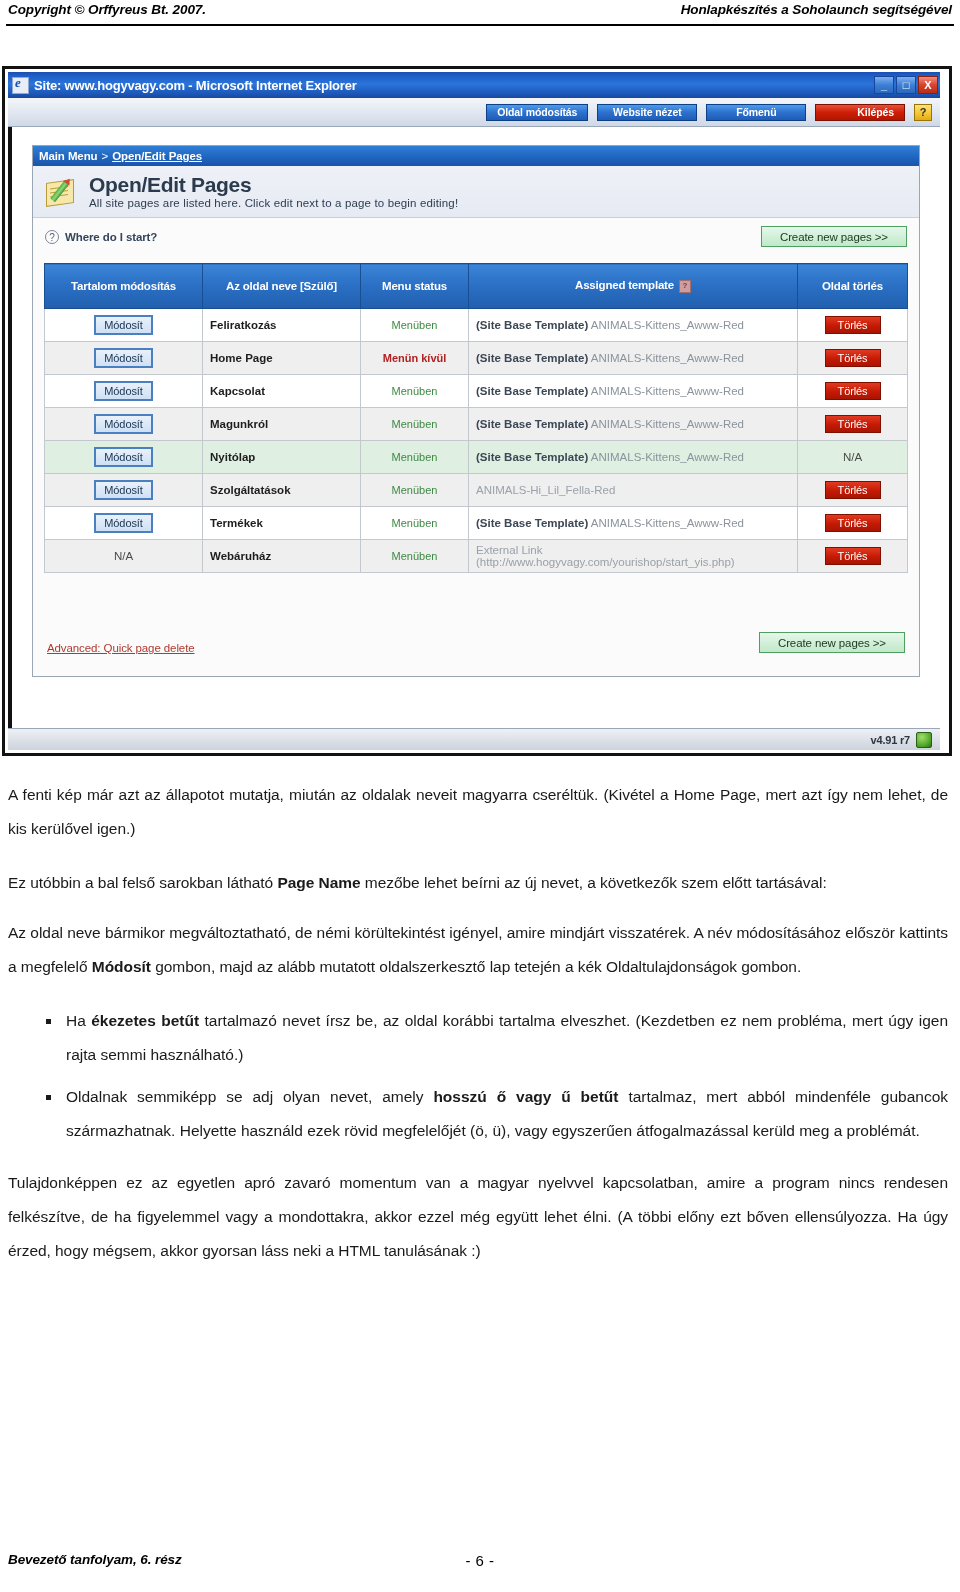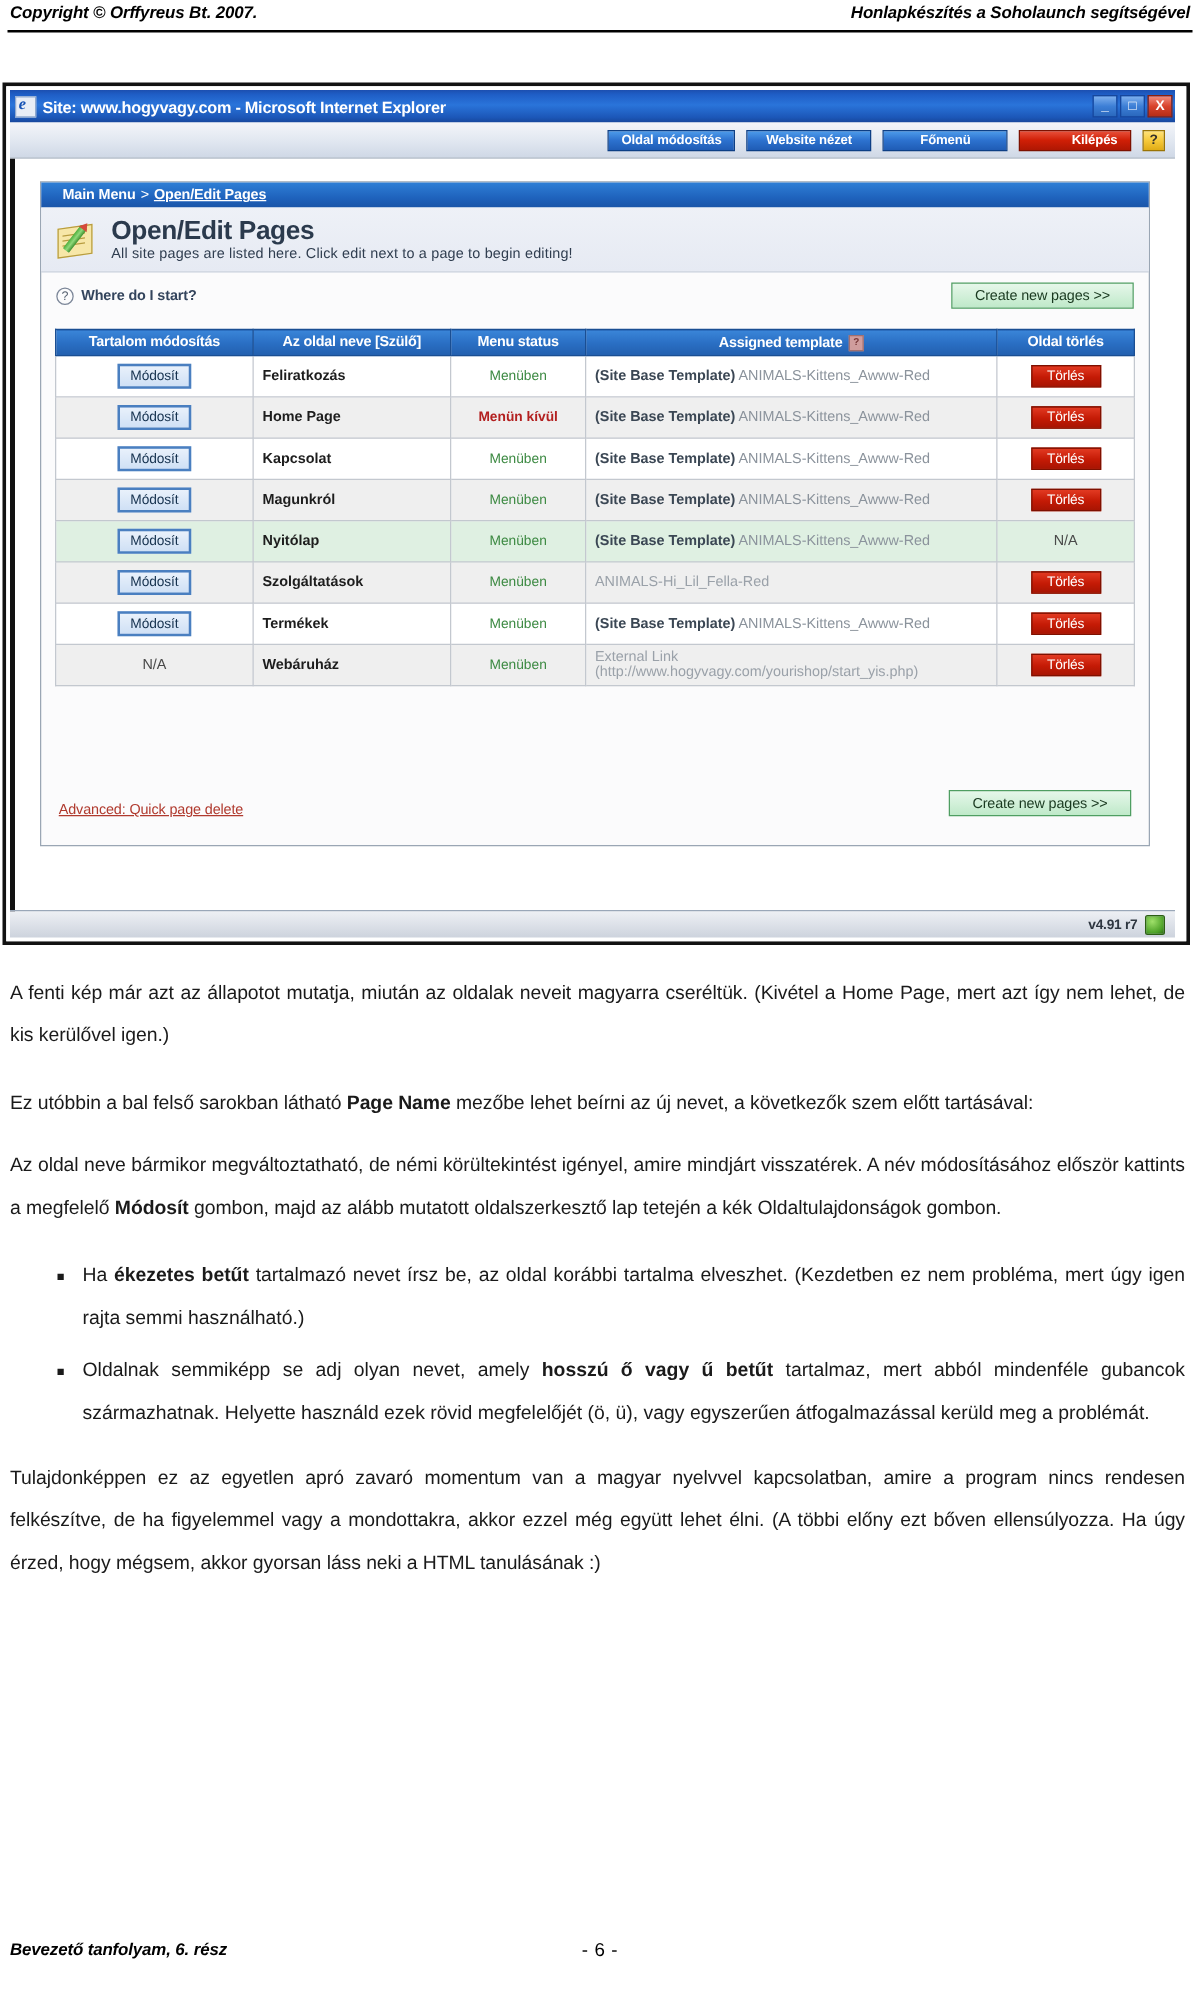--- a/index.html
+++ b/index.html
@@ -176,21 +176,21 @@
   }
   .crumb {
     position: absolute;
     left: 0; top: 0;
     width: 100%; height: 20px;
     background: linear-gradient(180deg,#2f7fd6 0%, #1f63bd 60%, #1a55a8 100%);
     color: #ffffff;
     font-size: 11.5px;
     font-weight: bold;
     display: flex; align-items: center;
-    padding-left: 17px;
+    padding-left: 6px;
     box-sizing: border-box;
     letter-spacing: -0.1px;
   }
   .crumb-link { text-decoration: underline; }
   .crumb-sep { padding: 0 4px; font-weight: normal; }
 
   .title-band {
     position: absolute;
     left: 0; top: 20px;
     width: 100%; height: 52px;
@@ -299,21 +299,21 @@
     border-collapse: collapse;
     font-size: 11.5px;
     table-layout: fixed;
   }
   .tbl th {
     background: linear-gradient(180deg,#3a85d8 0%, #2a6fc4 50%, #225fae 100%);
     color: #ffffff;
     font-size: 11.5px;
     font-weight: bold;
     height: 20px;
-    padding: 0 6px;
+    padding: 12px 6px;
     border: 1px solid #1a4e92;
     letter-spacing: -0.2px;
     white-space: nowrap;
   }
   .tbl td {
     height: 32px;
     border: 1px solid #c3c8cf;
     padding: 0 7px;
     vertical-align: middle;
   }

